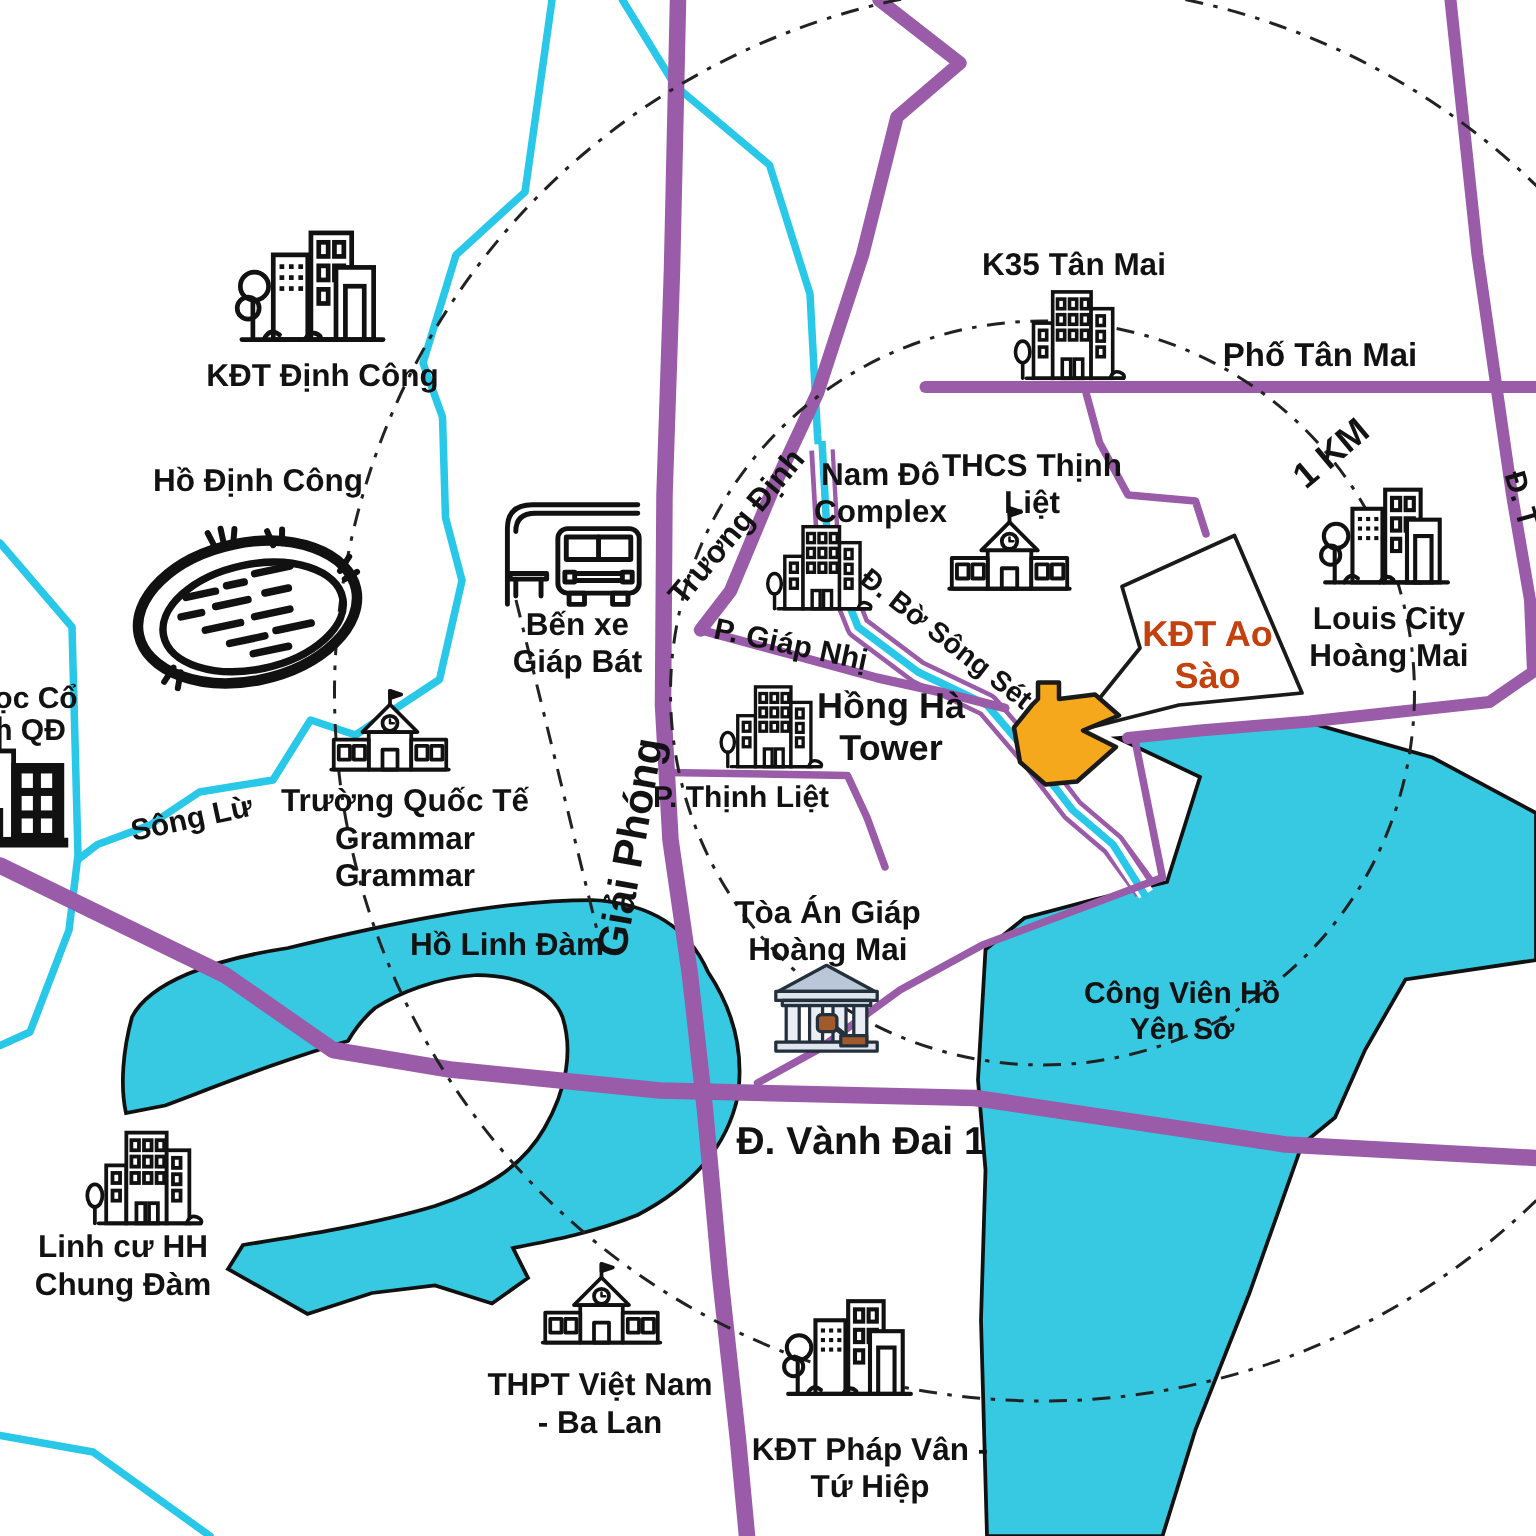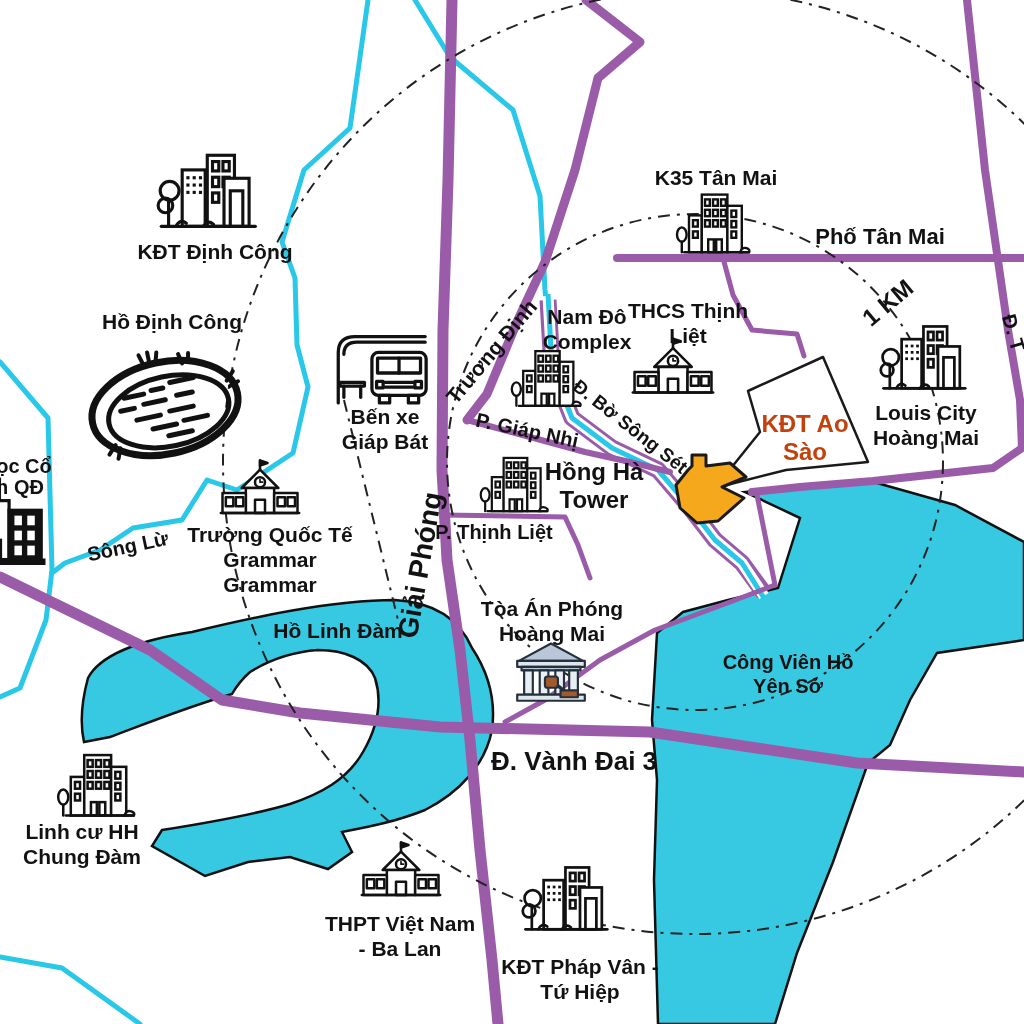--- a/index.html
+++ b/index.html
@@ -281,21 +281,21 @@
   <div class="lbl" style="left:494px;top:533px;font-size:20px">
       <span class="ln">P. Thịnh Liệt</span>
     </div>
   <div class="lbl" style="left:630px;top:427px;font-size:19px;transform:translate(-50%,-50%) rotate(38deg)">
       <span class="ln">Đ. Bờ Sông Sét</span>
     </div>
   <div class="lbl" style="left:880px;top:237px;font-size:22px">
       <span class="ln">Phố Tân Mai</span>
     </div>
   <div class="lbl" style="left:574px;top:761px;font-size:26px">
-      <span class="ln">Đ. Vành Đai 3</span>
+      <span class="ln">Đ. Vành Đai 1</span>
     </div>
   <div class="lbl" style="left:1013px;top:333px;font-size:20px;transform:translate(-50%,-50%) rotate(74deg)">
       <span class="ln">Đ. T</span>
     </div>
   <div class="lbl" style="left:888px;top:303px;font-size:24px;transform:translate(-50%,-50%) rotate(-40deg)">
       <span class="ln">1 KM</span>
     </div>
 
   <div class="lbl" style="left:688px;top:324px;font-size:21px">
     <span class="ln">THCS Thịnh</span>
@@ -314,21 +314,21 @@
     </div>
   <div class="lbl blue" style="left:805px;top:438px;font-size:24px">
     <span class="ln">KĐT Ao</span>
       <span class="ln">Sào</span>
     </div>
   <div class="lbl" style="left:594px;top:486px;font-size:24px">
     <span class="ln">Hồng Hà</span>
       <span class="ln">Tower</span>
     </div>
   <div class="lbl" style="left:552px;top:622px;font-size:21px">
-    <span class="ln">Tòa Án Phóng</span>
+    <span class="ln">Tòa Án Giáp</span>
       <span class="ln">Hoàng Mai</span>
     </div>
   <div class="lbl" style="left:788px;top:675px;font-size:20px">
     <span class="ln">Công Viên Hồ</span>
       <span class="ln">Yên Sở</span>
     </div>
   <div class="lbl" style="left:338px;top:631px;font-size:21px">
       <span class="ln">Hồ Linh Đàm</span>
     </div>
   <div class="lbl" style="left:82px;top:845px;font-size:21px">

